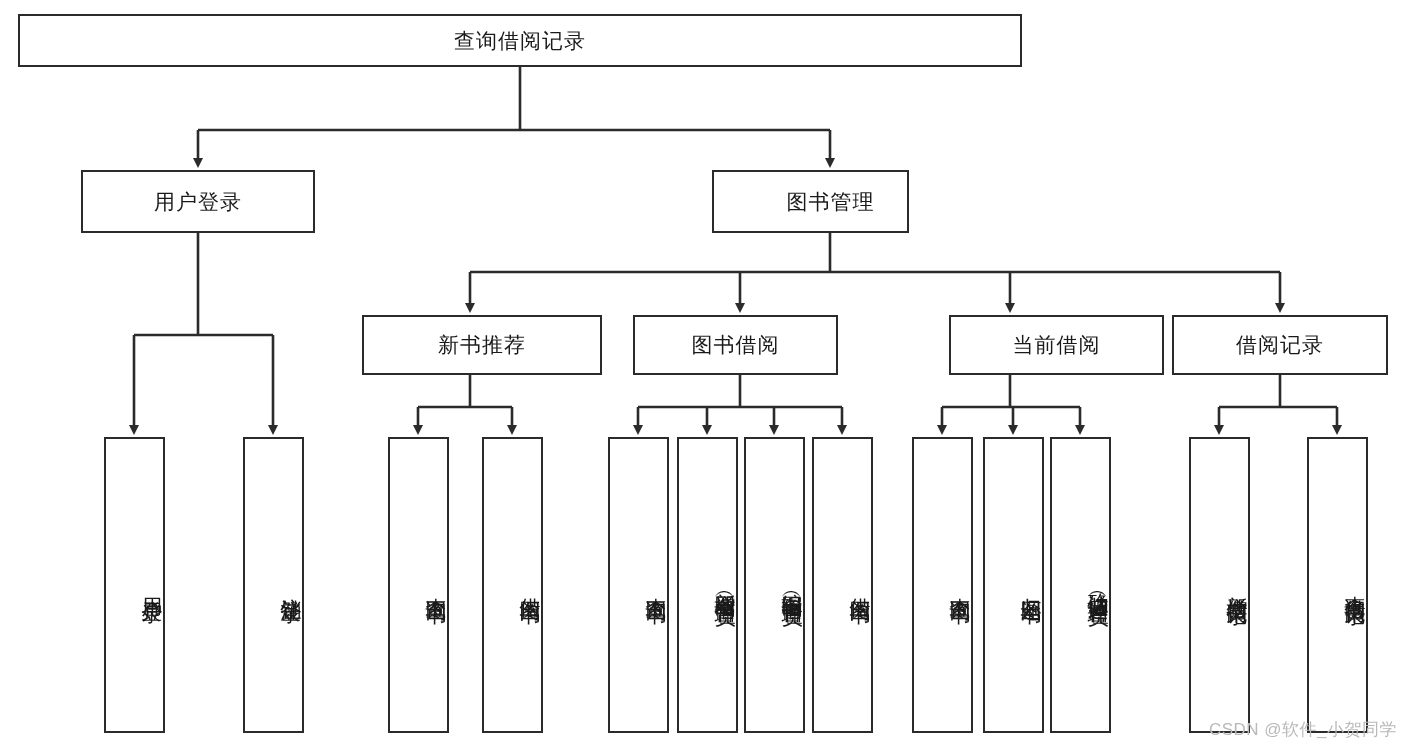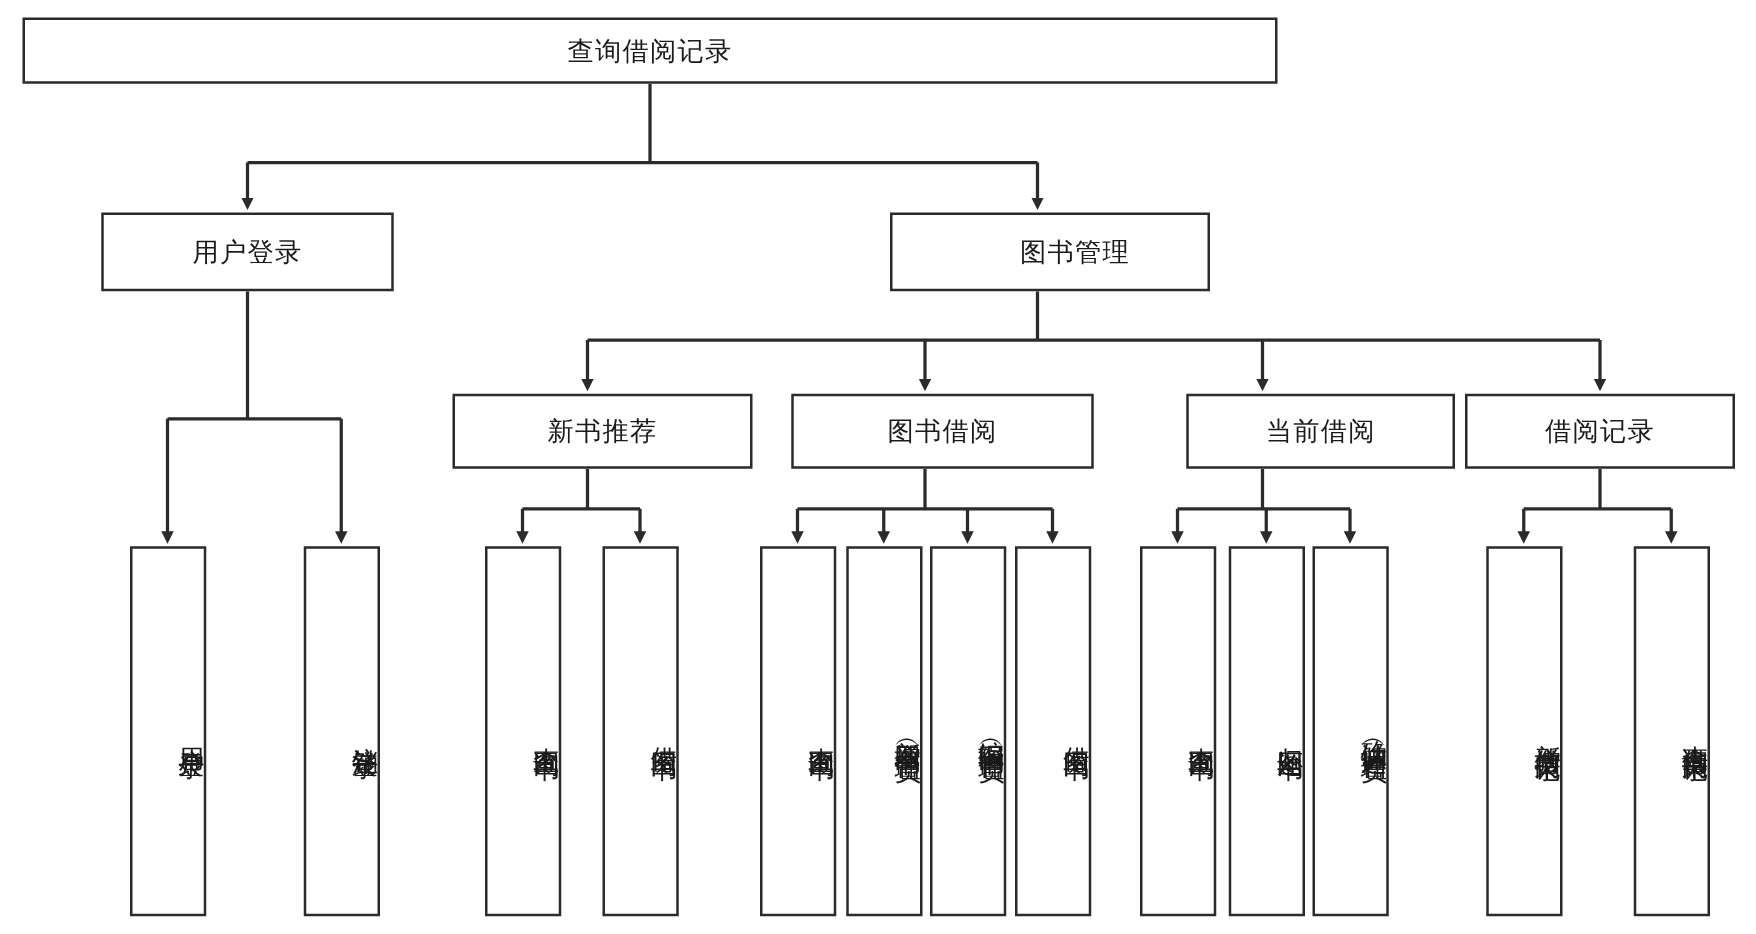--- a/index.html
+++ b/index.html
@@ -108,27 +108,27 @@
       </g>
   </svg>
 
   <div id="nodes-layer">
       <div class="node h" style="left: 18px; top: 14px; width: 1004px; height: 53px;">
         <span>查询借阅记录</span>
       </div>
       <div class="node h" style="left: 81px; top: 170px; width: 234px; height: 63px;">
         <span>用户登录</span>
       </div>
-      <div class="node h" style="left: 712px; top: 170px; width: 256px; height: 63px; padding-left: 40px;">
+      <div class="node h" style="left: 712px; top: 170px; width: 197px; height: 63px; padding-left: 40px;">
         <span>图书管理</span>
       </div>
       <div class="node h" style="left: 362px; top: 315px; width: 240px; height: 60px;">
         <span>新书推荐</span>
       </div>
-      <div class="node h" style="left: 633px; top: 315px; width: 242px; height: 60px;">
+      <div class="node h" style="left: 633px; top: 315px; width: 205px; height: 60px;">
         <span>图书借阅</span>
       </div>
       <div class="node h" style="left: 903px; top: 315px; width: 215px; height: 60px; margin-left: 46px;">
         <span>当前借阅</span>
       </div>
       <div class="node h" style="left: 1172px; top: 315px; width: 216px; height: 60px;">
         <span>借阅记录</span>
       </div>
       <div class="node v" style="left: 104px; top: 437px; width: 61px; height: 296px;">
         <span>用户登录</span>
@@ -164,13 +164,14 @@
         <span>确认归还（管理员）</span>
       </div>
       <div class="node v" style="left: 1189px; top: 437px; width: 61px; height: 296px;">
         <span>新增借阅记录</span>
       </div>
       <div class="node v" style="left: 1307px; top: 437px; width: 61px; height: 296px;">
         <span>查询借阅记录</span>
       </div>
     </div>
 
+  <div id="watermark">CSDN @软件_小贺同学</div>
 </div>
 
 </body></html>

